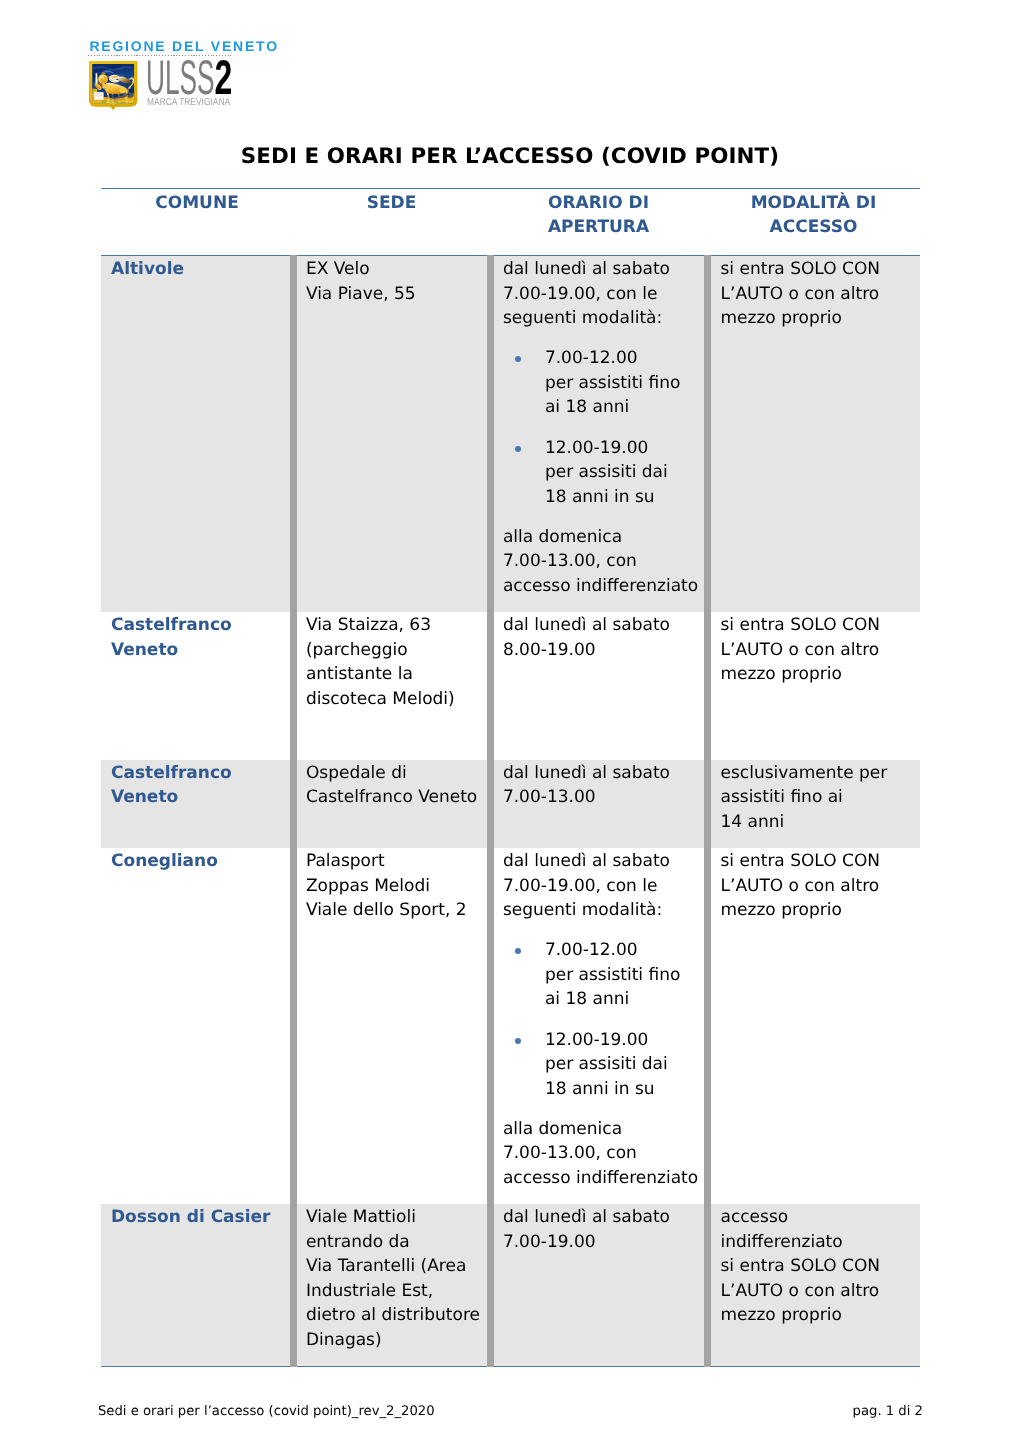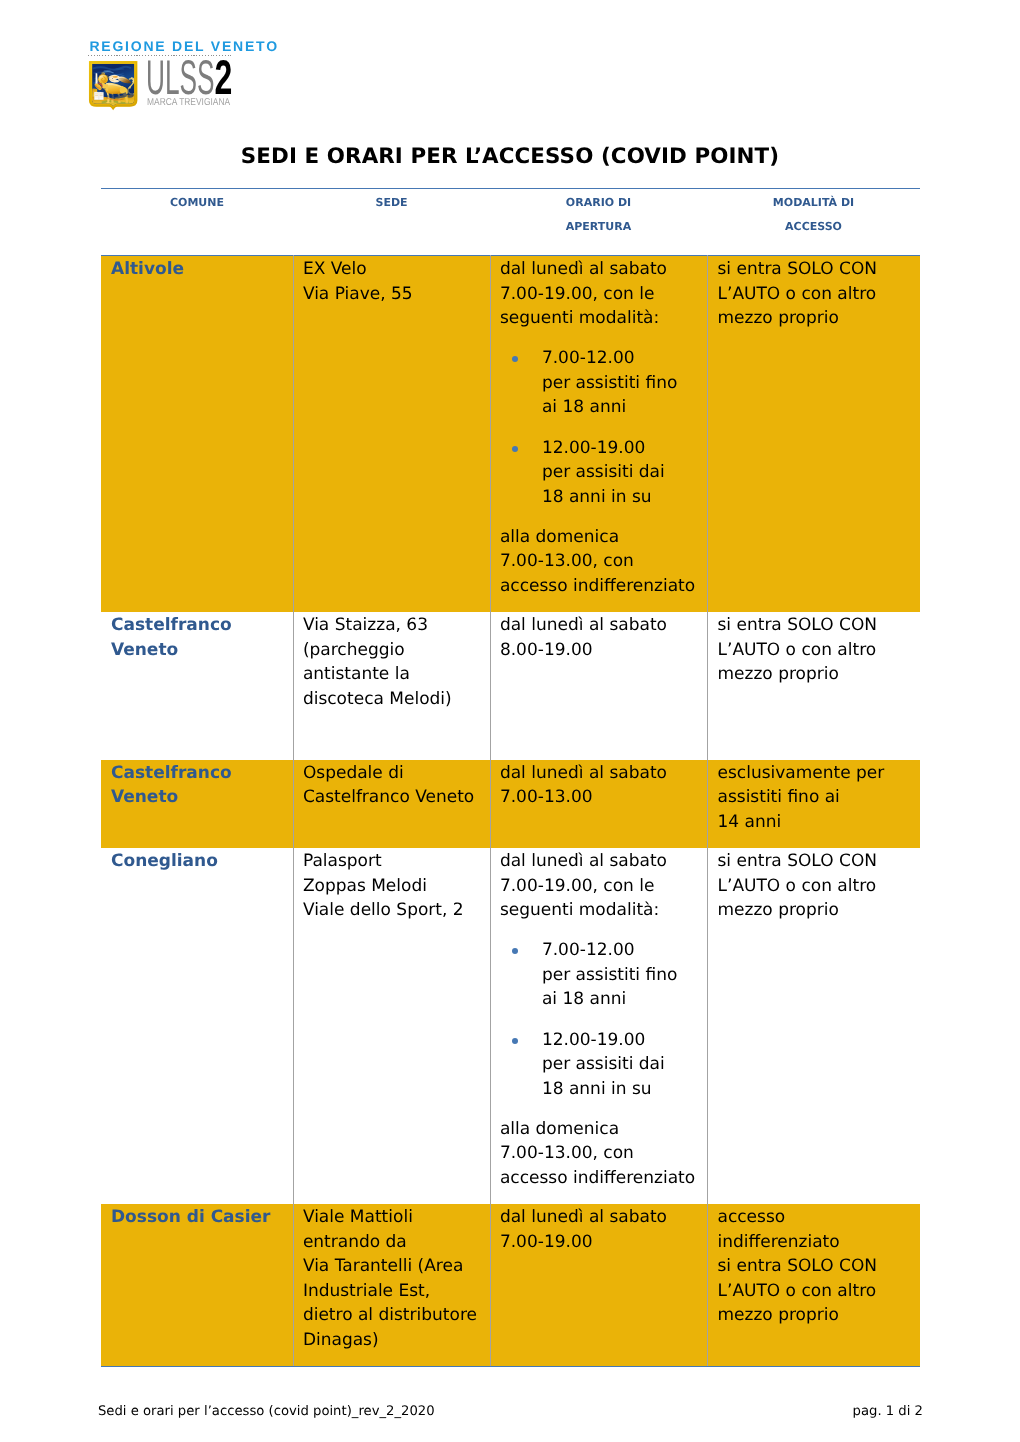--- a/index.html
+++ b/index.html
@@ -57,35 +57,35 @@
 
   
   #tbl{
     position:absolute;left:101px;top:188px;width:819px;
     border-collapse:collapse;
     table-layout:fixed;
   }
   #tbl td,#tbl th{vertical-align:top;}
   #tbl .colhead{
     text-align:center;
-    font-size:11px;font-weight:bold;color:#30598f;
+    font-size:17px;font-weight:bold;color:#30598f;
     line-height:24.8px;
     padding:1.5px 0 15.1px 0;
   }
   #tbl thead tr{border-top:1.5px solid #4678b4;border-bottom:1.5px solid #4678b4;}
   #tbl tbody td{
-    border-left:1px solid #a3a3a3;
+    border-left:7px solid #a3a3a3;
     font-size:17px;line-height:24.5px;color:#000;
     padding:0.9px 0 13.95px 0;
   }
   #tbl tbody td.c-comune{border-left:none;padding-left:10px;}
   #tbl tbody td.c-sede{padding-left:9.4px;}
   #tbl tbody td.c-orario{padding-left:9.4px;}
   #tbl tbody td.c-modal{padding-left:10px;padding-right:6px;}
-  #tbl tbody tr.shaded td{background:#eab308;}
+  #tbl tbody tr.shaded td{background:#e5e5e5;}
   #tbl tbody tr:last-child td{border-bottom:1.5px solid #4678b4;}
   .comune-name{font-weight:bold;color:#30598f;}
   ul.sched{list-style:none;margin:0;padding:0;}
   ul.sched li{position:relative;padding-left:42px;margin:0;}
   ul.sched li:before{
     content:"";position:absolute;left:12px;top:10px;
     width:6px;height:6px;border-radius:50%;background:#4678b4;
   }
   .blankline{height:15.8px;}
   .emptyline{height:17.3px;}

